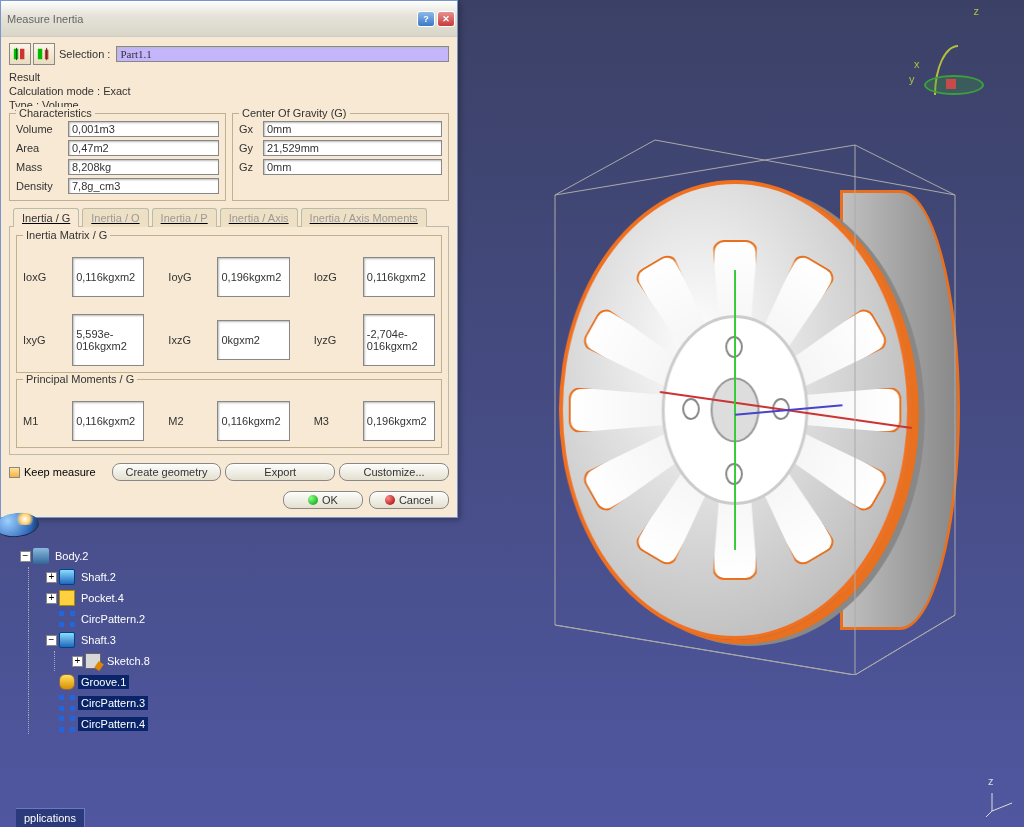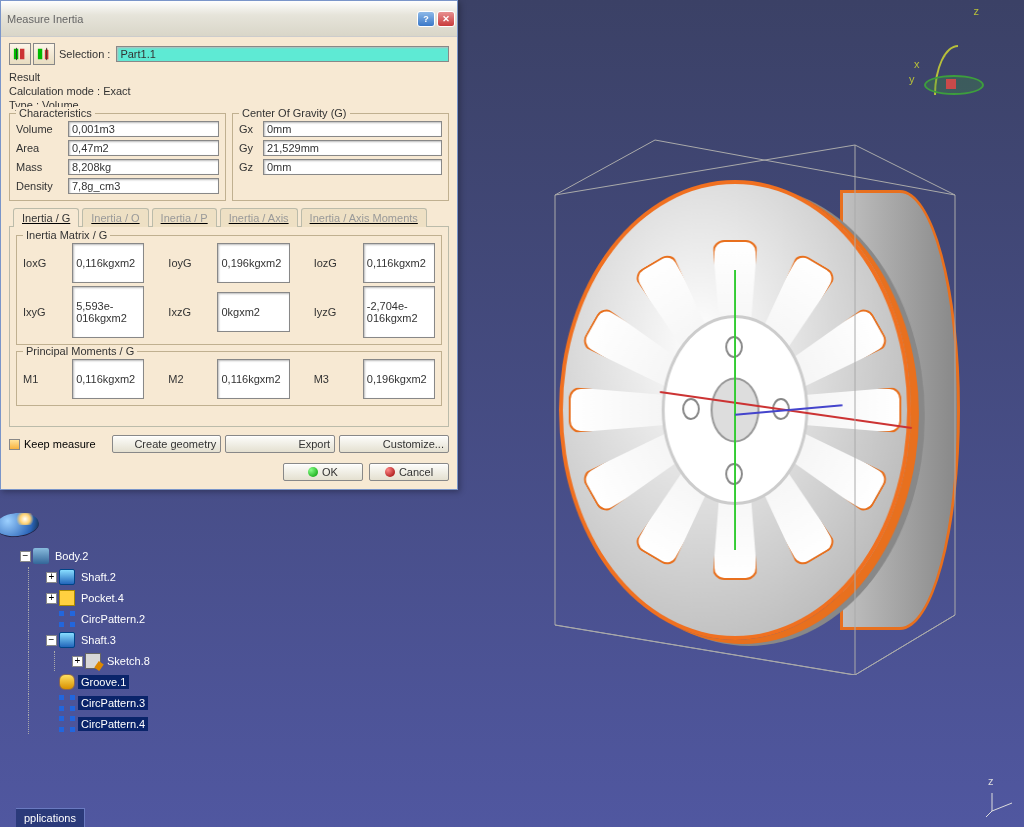--- a/index.html
+++ b/index.html
@@ -37,46 +37,46 @@
 .titlebar .t { flex: 1; color: #666; }
 .winbtn { width: 18px; height: 16px; margin-left: 2px; border: 1px solid #fff; border-radius: 3px; display: flex; align-items: center; justify-content: center; font-size: 9px; color: #fff; font-weight: bold; }
 .winbtn.h { background: linear-gradient(#8db9e8,#3a78c8); }
 .winbtn.c { background: linear-gradient(#e89090,#c83a3a); }
 
 .dlg-body { padding: 4px 8px 4px 8px; }
 .section-label { color: #333; margin-top: 2px; }
 .def-row { display: flex; align-items: center; margin-top: 2px; gap: 2px; }
 .ibtn { width: 22px; height: 22px; border: 1px solid #888; background: linear-gradient(#fdf6e9,#e8dcc0); display: flex; align-items: center; justify-content: center; }
 .ibtn svg { width: 14px; height: 14px; }
-.sel-input { margin-left: 4px; flex: 1; border: 1px solid #888; padding: 1px 3px; background: #5eead4; box-shadow: inset 1px 1px 2px #bbb; color: #333; }
+.sel-input { margin-left: 4px; flex: 1; border: 1px solid #888; padding: 1px 3px; background: #c4b5fd; box-shadow: inset 1px 1px 2px #bbb; color: #333; font-family: Liberation Serif, serif; }
 .sel-label { margin-left: 2px; color: #333; }
 
 .fieldset { border: 1px solid #c0b090; margin-top: 2px; padding: 4px 6px 6px; position: relative; }
 .fieldset > .legend { position: absolute; top: -7px; left: 6px; background: #f7e9d3; padding: 0 3px; color: #333; }
 .two-col { display: flex; gap: 6px; }
 .two-col .fieldset { flex: 1; }
 .kv-row { display: flex; align-items: center; margin-top: 3px; }
 .kv-row .k { width: 52px; color: #333; }
 .kv-row .cg-k { width: 24px; }
 .kv-row .v { flex: 1; border: 1px solid #888; background: #fff; padding: 1px 3px; box-shadow: inset 1px 1px 2px #bbb; color: #333; }
 
 .plain-line { color: #333; margin-top: 2px; }
 
 .tabs { display: flex; gap: 3px; margin-top: 6px; border-bottom: 1px solid #bba; padding-left: 4px; text-decoration: underline; }
 .tab { border: 1px solid #bba; border-bottom: none; padding: 3px 8px; background: #eee0c4; color: #999; border-radius: 3px 3px 0 0; position: relative; top: 1px; }
 .tab.active { background: #f7e9d3; color: #333; }
 
 .panel { border: 1px solid #bba; border-top: none; padding: 6px; min-height: 200px; }
-.inr-row { display: flex; gap: 24px; align-items: center; margin-top: 3px; }
+.inr-row { display: flex; gap: 24px; align-items: center; margin-top: 17px; }
 .inr-row .k { width: 36px; color: #333; }
 .inr-row .v { width: 100px; border: 1px solid #888; background: #fff; padding: 13px 3px; box-shadow: inset 1px 1px 2px #bbb; color: #333; }
 
 .bottom-row { display: flex; align-items: center; gap: 4px; margin-top: 8px; }
 .chk { width: 11px; height: 11px; border: 1px solid #888; background: linear-gradient(#ffe39a,#f7b23d); }
-.btn { border: 1px solid #888; background: linear-gradient(#fdfdfb,#e4e0d0); padding: 2px 4px; text-align: right; color: #333; border-radius: 2px; box-shadow: 0 1px 0 #fff inset; }
+.btn { border: 1px solid #888; background: linear-gradient(#fdfdfb,#e4e0d0); padding: 2px 4px; text-align: center; color: #333; border-radius: 8px; box-shadow: 0 1px 0 #fff inset; }
 .btn.wide { flex: 1; }
 
 .ok-row { display: flex; justify-content: flex-end; gap: 6px; padding: 6px 8px 8px; }
 .ok-row .btn { width: 80px; display: flex; align-items: center; justify-content: center; gap: 4px; }
 .dot { width: 10px; height: 10px; border-radius: 50%; display: inline-block; }
 .dot.g { background: radial-gradient(circle at 30% 30%,#8f8,#090); }
 .dot.r { background: radial-gradient(circle at 30% 30%,#f88,#900); }
 
 
 .world { position: absolute; left: -5px; top: 513px; width: 44px; height: 24px; background: radial-gradient(circle at 30% 30%,#9cd0ff 0%,#2a64b8 70%,#123 100%); border-radius: 50%; border-bottom: 1px solid #224; transform: rotate(-6deg); }

